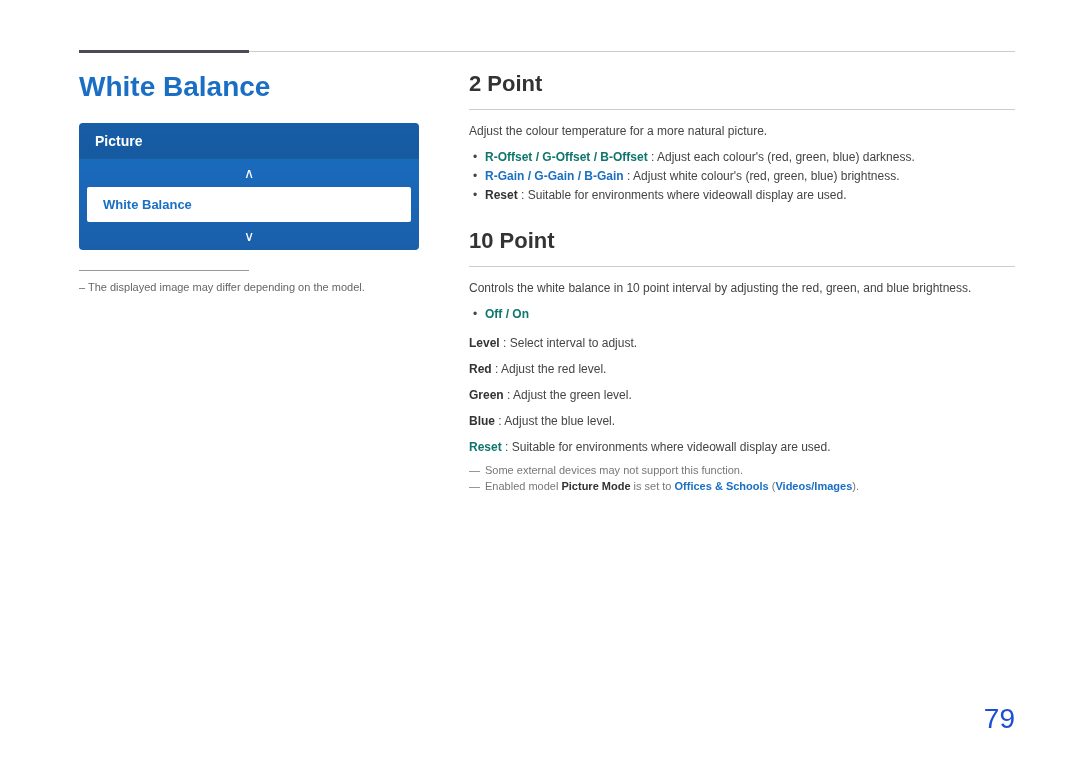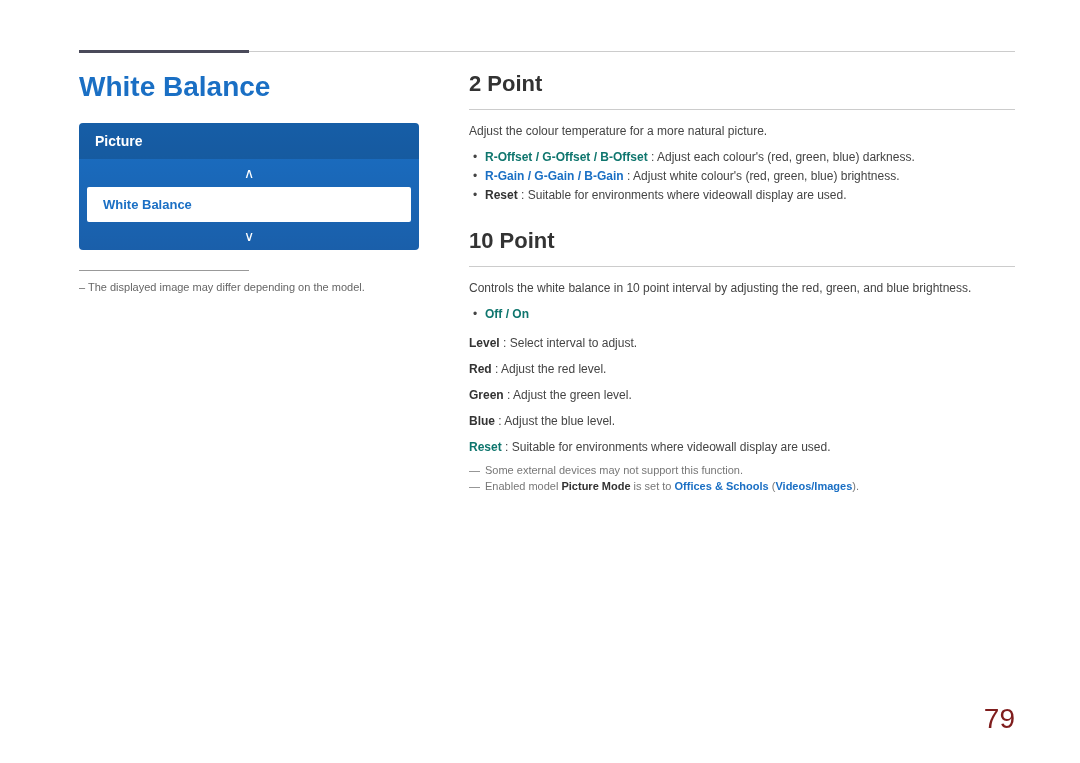--- a/index.html
+++ b/index.html
@@ -223,21 +223,21 @@
       left: 0;
       color: #777;
     }
 
     
     .page-number {
       position: absolute;
       bottom: 28px;
       right: 65px;
       font-size: 28px;
-      color: #7f1d1d;
+      color: #1d4ed8;
       font-weight: 300;
     }
   </style>
 </head>
 <body>
 
 <div class="page-container">
 
   <div class="top-rule-container">
     <div class="top-rule-dark"></div>

